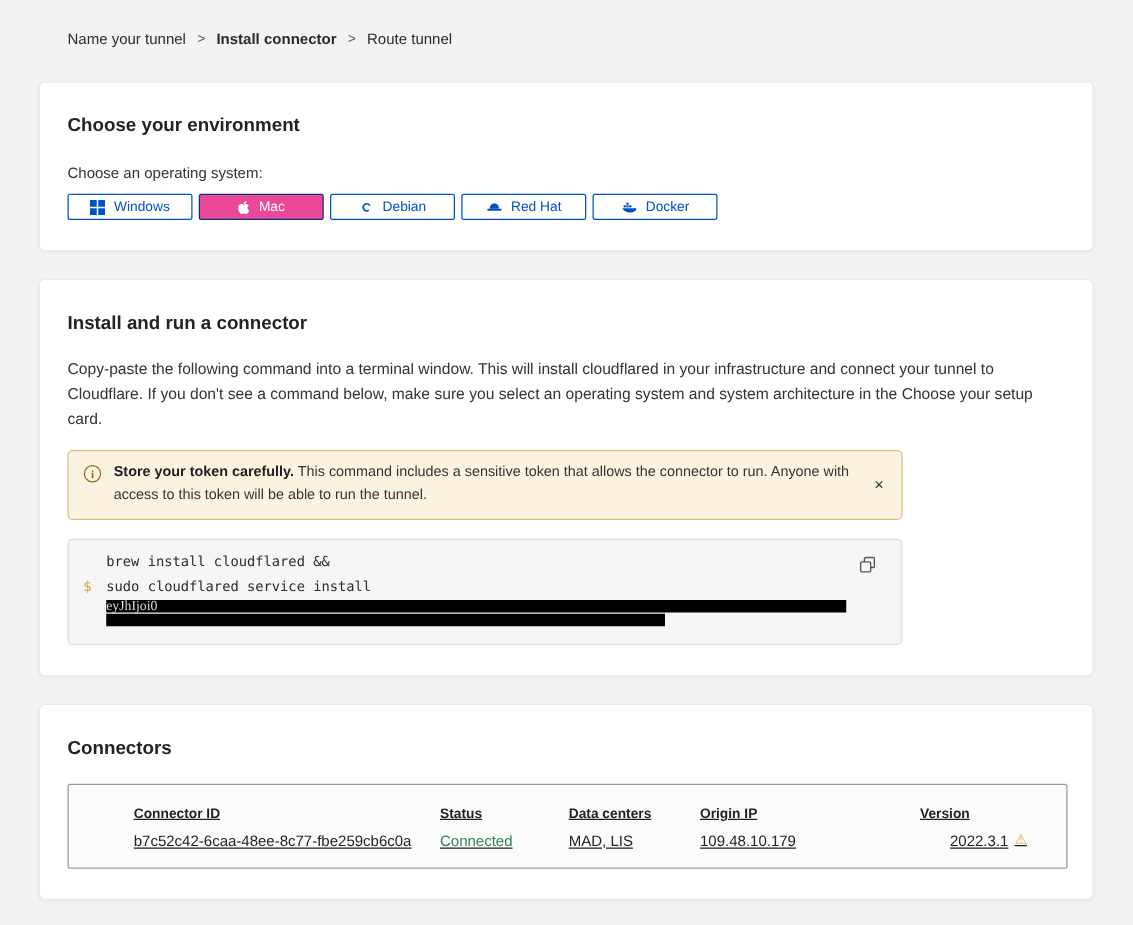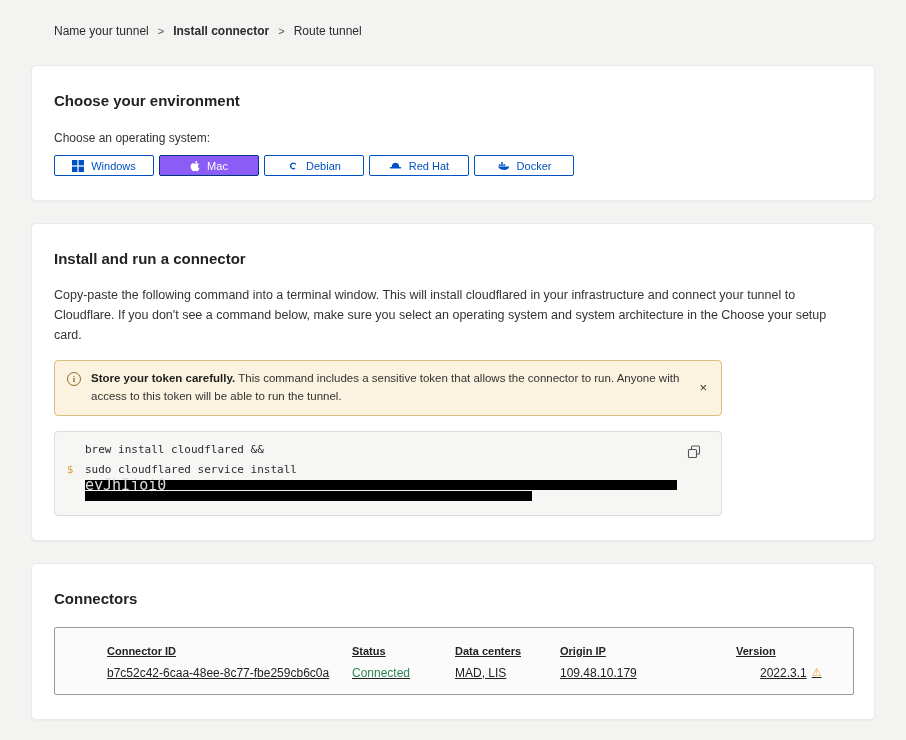--- a/index.html
+++ b/index.html
@@ -38,21 +38,21 @@
   .os-label { font-size:12px; color:#333; margin-top:22px; }
   .os-row { display:flex; gap:5px; margin-top:10px; }
   .os-btn {
     display:inline-flex; align-items:center; justify-content:center; gap:7px;
     min-width:100px; height:21px; padding:0 12px;
     background:#fff; border:1px solid #0051c3; border-radius:2px;
     color:#0051c3; font-size:11px; font-family:"Liberation Sans", sans-serif;
     cursor:pointer;
   }
   .os-btn .icon { display:inline-flex; align-items:center; }
-  .os-btn.selected { background:#8b5cf6; border-color:#003681; color:#fff; }
+  .os-btn.selected { background:#ec4899; border-color:#003681; color:#fff; }
 
   
   .desc {
     font-size:12.5px; color:#333; line-height:1.6; margin-top:18px; max-width:798px;
   }
   .alert {
     display:flex; align-items:flex-start; gap:10px;
     width:668px; margin-top:15px;
     background:#fbf3df; border:1px solid #d8bf7f; border-radius:4px;
     padding:9px 12px 9px 12px;
@@ -83,21 +83,21 @@
   .code-line.tight { height:11px; }
   .gutter { flex:0 0 30px; text-align:center; font-size:11px; }
   .prompt { color:#d9a33c; }
   .code { font-size:11px; color:#2b2b2b; white-space:pre; }
   .redacted {
     display:flex; align-items:center;
     height:10px; background:#000;
   }
   .redacted-1 { width:592px; }
   .redacted-2 { width:447px; }
-  .token-prefix { color:#dddddd; font-size:15px; line-height:10px; white-space:pre; }
+  .token-prefix { color:#dddddd; font-size:11px; line-height:10px; white-space:pre;font-family:Liberation Serif, serif; }
   .copy-btn {
     position:absolute; top:13px; right:20px;
     background:none; border:none; cursor:pointer; padding:0;
   }
 
   
   .table {
     width:800px; margin-top:20px; height:68px;
     background:#fbfbfb; border:1px solid #999; border-radius:2px;
     padding-top:17px;

